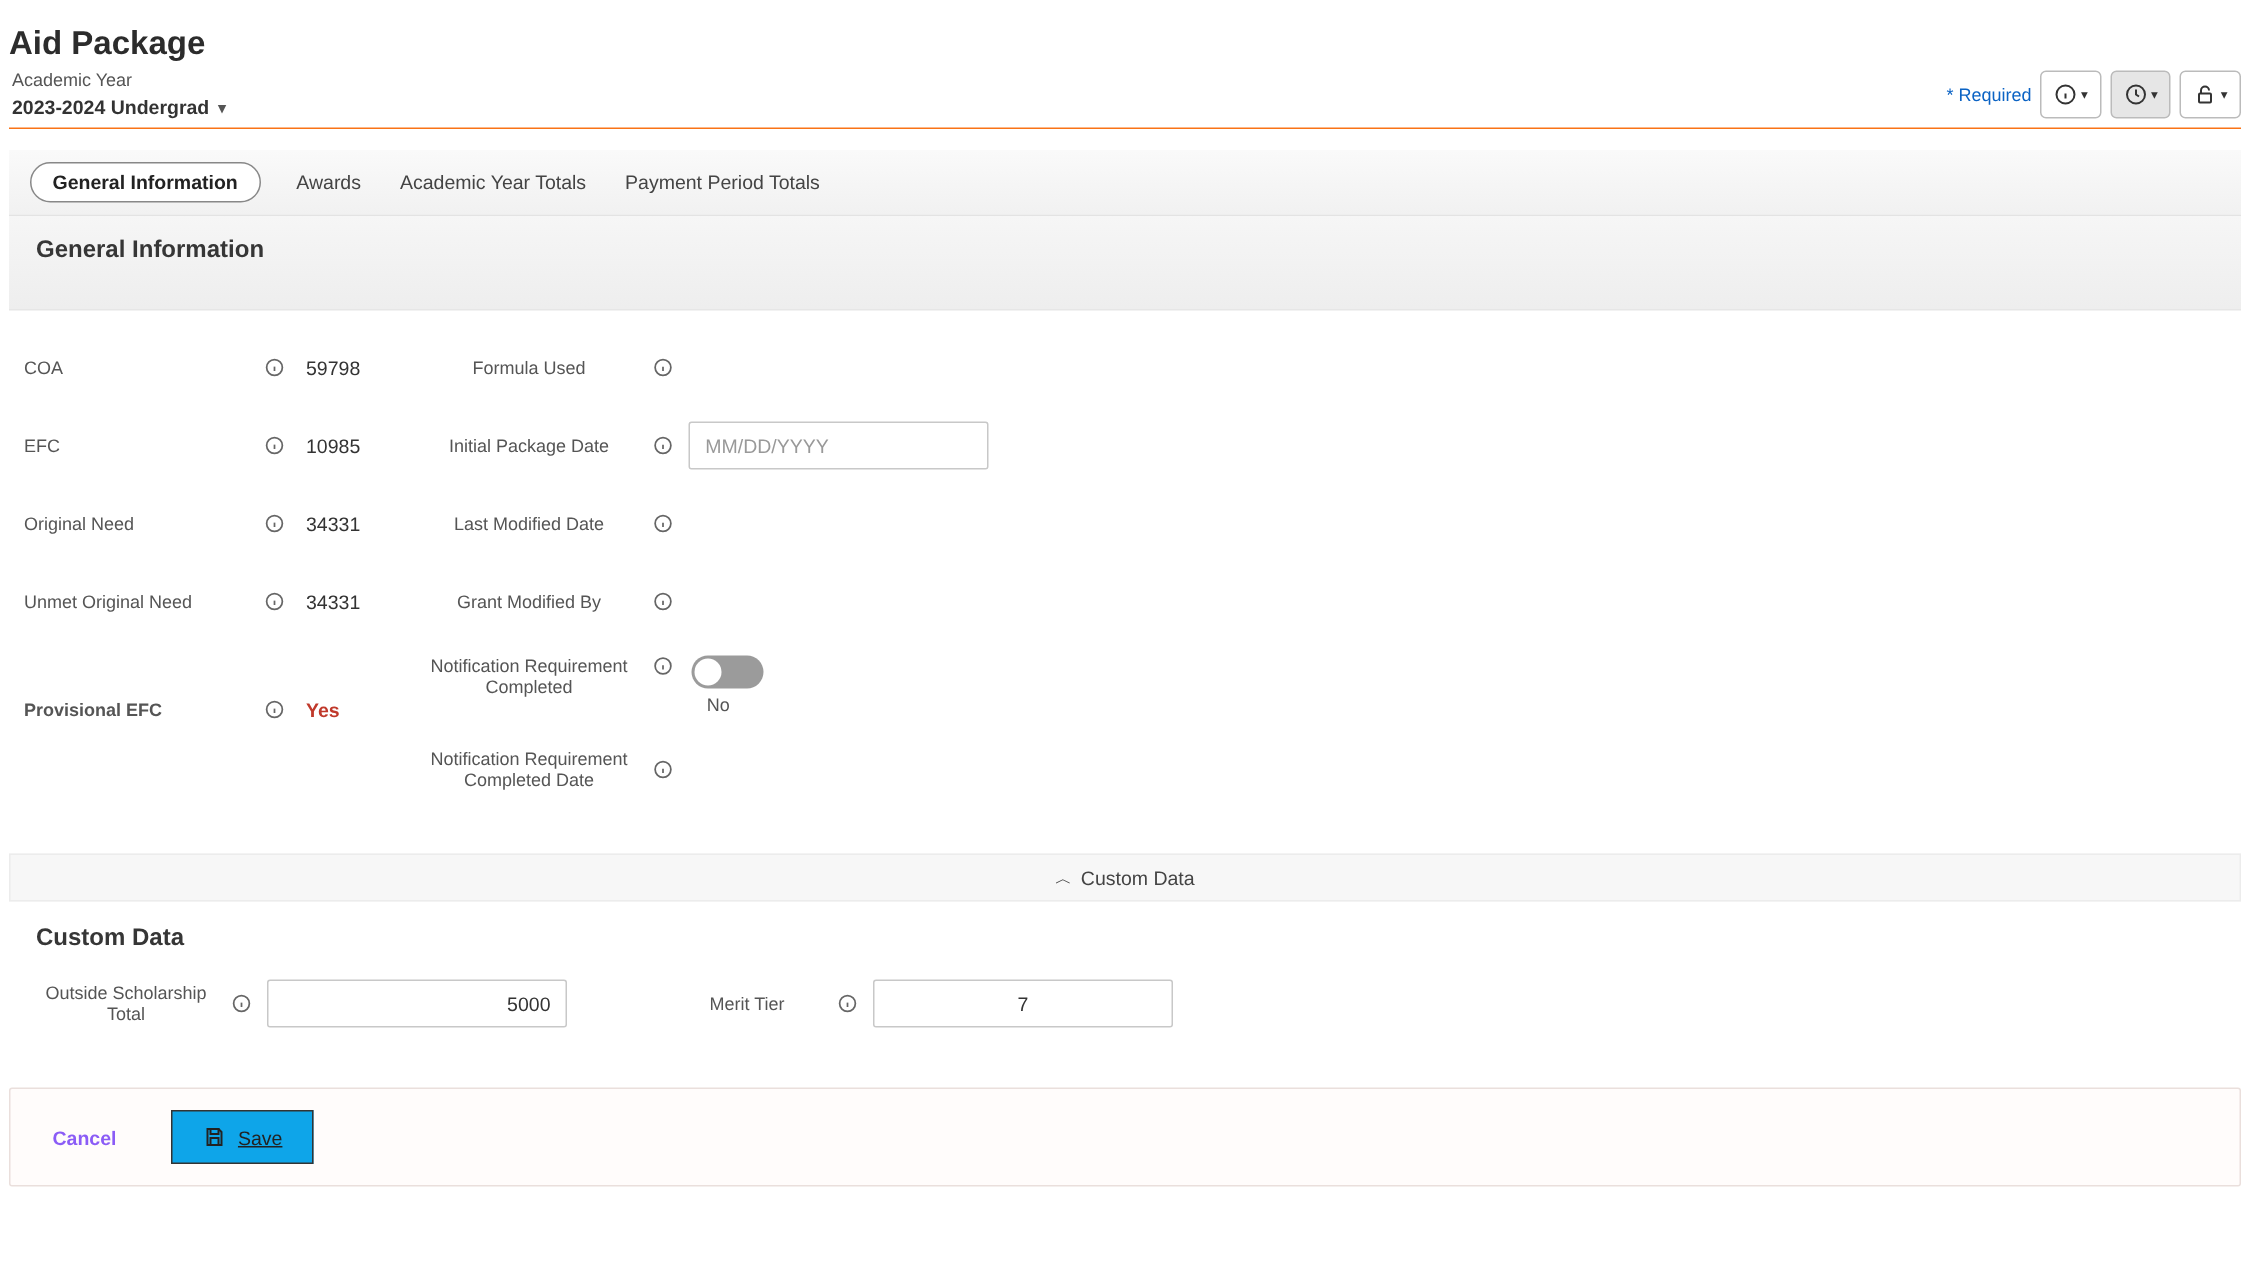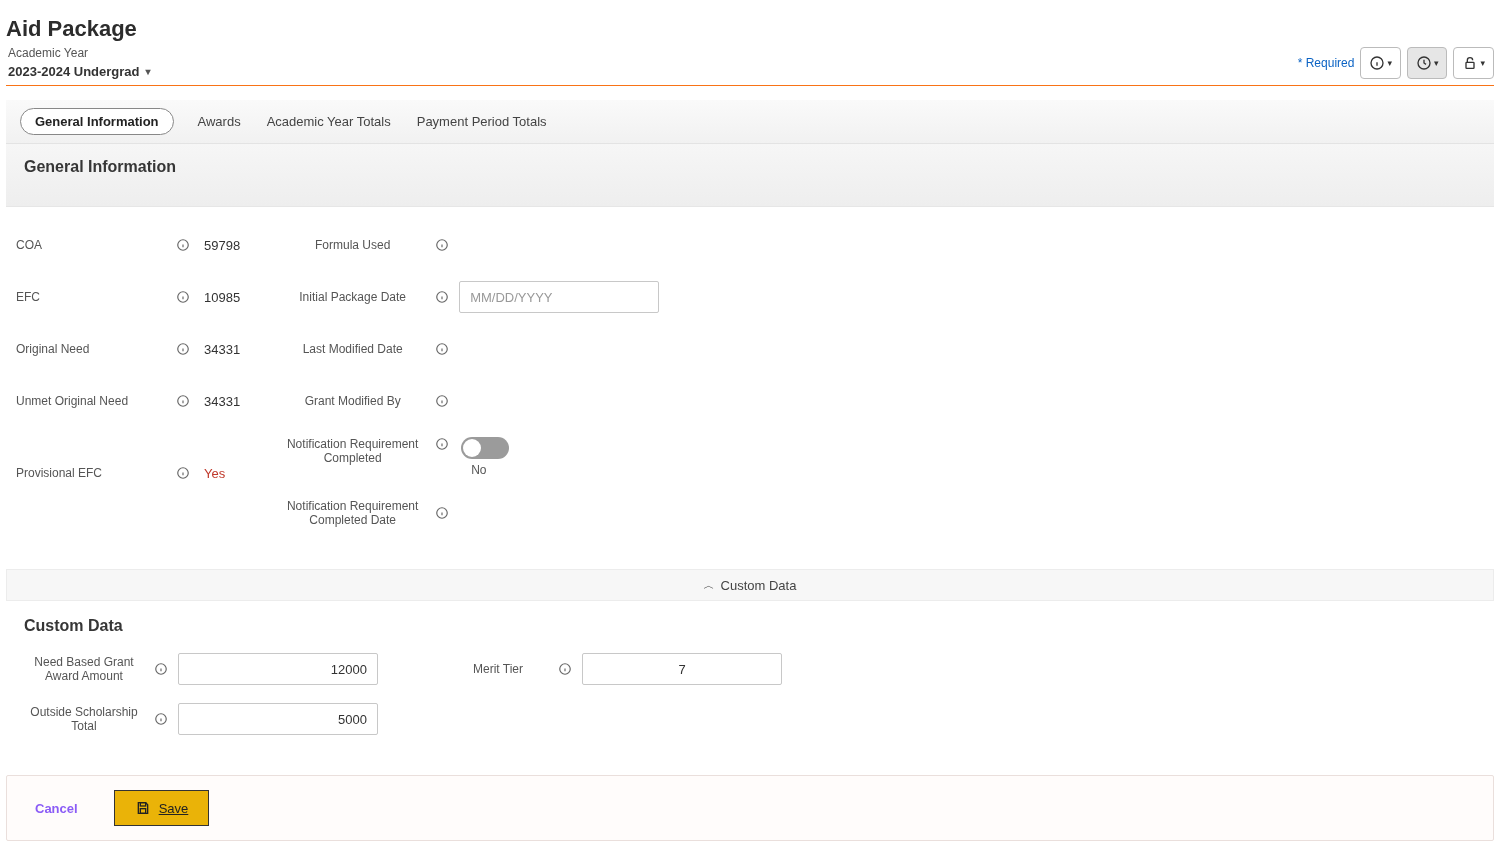--- a/index.html
+++ b/index.html
@@ -51,21 +51,21 @@
   .accordion { background: #f7f7f7; border: 1px solid #ececec; height: 32px; display: flex; align-items: center; justify-content: center; gap: 6px; cursor: pointer; margin-top: 10px; font-size: 13px; color: #444; }
   .accordion .chev { font-size: 11px; }
 
   .custom-section { padding: 16px 18px 30px 18px; }
   .custom-section h3 { font-size: 16px; font-weight: 700; color: #363636; margin-bottom: 18px; }
   .custom-form { display: flex; gap: 70px; }
   .ccol { display: flex; flex-direction: column; gap: 18px; }
 
   .footerbar { margin: 10px 0; padding: 14px 18px; border: 1px solid #eadfdc; background: #fffcfb; display: flex; align-items: center; gap: 26px; border-radius: 2px; }
   .btn-cancel { color: #8b5cf6; font-size: 13px; cursor: pointer; padding: 6px 10px; background: none; border: none; font-weight: 600; }
-  .btn-save { display: inline-flex; align-items: center; gap: 8px; height: 36px; padding: 0 20px; background: #eab308; border: 1px solid #333; color: #222; font-size: 13px; cursor: pointer; font-weight: 500; text-decoration: underline; }
+  .btn-save { display: inline-flex; align-items: center; gap: 8px; height: 36px; padding: 0 20px; background: #0ea5e9; border: 1px solid #333; color: #222; font-size: 13px; cursor: pointer; font-weight: 500; text-decoration: underline; }
   .btn-save svg { width: 16px; height: 16px; }
 </style>
 </head>
 <body>
 
 <div class="page">
   <div class="page-title">Aid Package</div>
 
   <div class="toprow">
     <div class="ay-block">
@@ -145,21 +145,21 @@
       </div>
       <div class="row">
         <span class="lbl">Unmet Original Need</span>
         <span class="info-icon"><svg viewBox="0 0 24 24" fill="none" stroke="#666" stroke-width="2">
               <circle cx="12" cy="12" r="9"></circle>
               <line x1="12" y1="8" x2="12" y2="8"></line>
               <line x1="12" y1="11" x2="12" y2="16"></line>
             </svg></span>
         <span class="val">34331</span>
       </div>
-      <div class="row" style="margin-top:20px;">
+      <div class="row" style="margin-top:20px;font-weight:bold;">
         <span class="lbl">Provisional EFC</span>
         <span class="info-icon"><svg viewBox="0 0 24 24" fill="none" stroke="#666" stroke-width="2">
               <circle cx="12" cy="12" r="9"></circle>
               <line x1="12" y1="8" x2="12" y2="8"></line>
               <line x1="12" y1="11" x2="12" y2="16"></line>
             </svg></span>
         <span class="val red">Yes</span>
       </div>
     </div>
 
@@ -228,29 +228,20 @@
 
   <div class="accordion">
     <span class="chev">︿</span>
     <span>Custom Data</span>
   </div>
 
   <div class="custom-section">
     <h3>Custom Data</h3>
     <div class="custom-form">
       <div class="ccol">
-        <div class="row">
-          <span class="lbl2" style="width:120px;">Need Based Grant Award Amount</span>
-          <span class="info-icon"><svg viewBox="0 0 24 24" fill="none" stroke="#666" stroke-width="2">
-                <circle cx="12" cy="12" r="9"></circle>
-                <line x1="12" y1="8" x2="12" y2="8"></line>
-                <line x1="12" y1="11" x2="12" y2="16"></line>
-              </svg></span>
-          <input class="textfield right" type="text" value="12000" style="">
-        </div>
         <div class="row">
           <span class="lbl2" style="width:120px;">Outside Scholarship Total</span>
           <span class="info-icon"><svg viewBox="0 0 24 24" fill="none" stroke="#666" stroke-width="2">
                 <circle cx="12" cy="12" r="9"></circle>
                 <line x1="12" y1="8" x2="12" y2="8"></line>
                 <line x1="12" y1="11" x2="12" y2="16"></line>
               </svg></span>
           <input class="textfield right" type="text" value="5000" style="">
         </div>
       </div>

